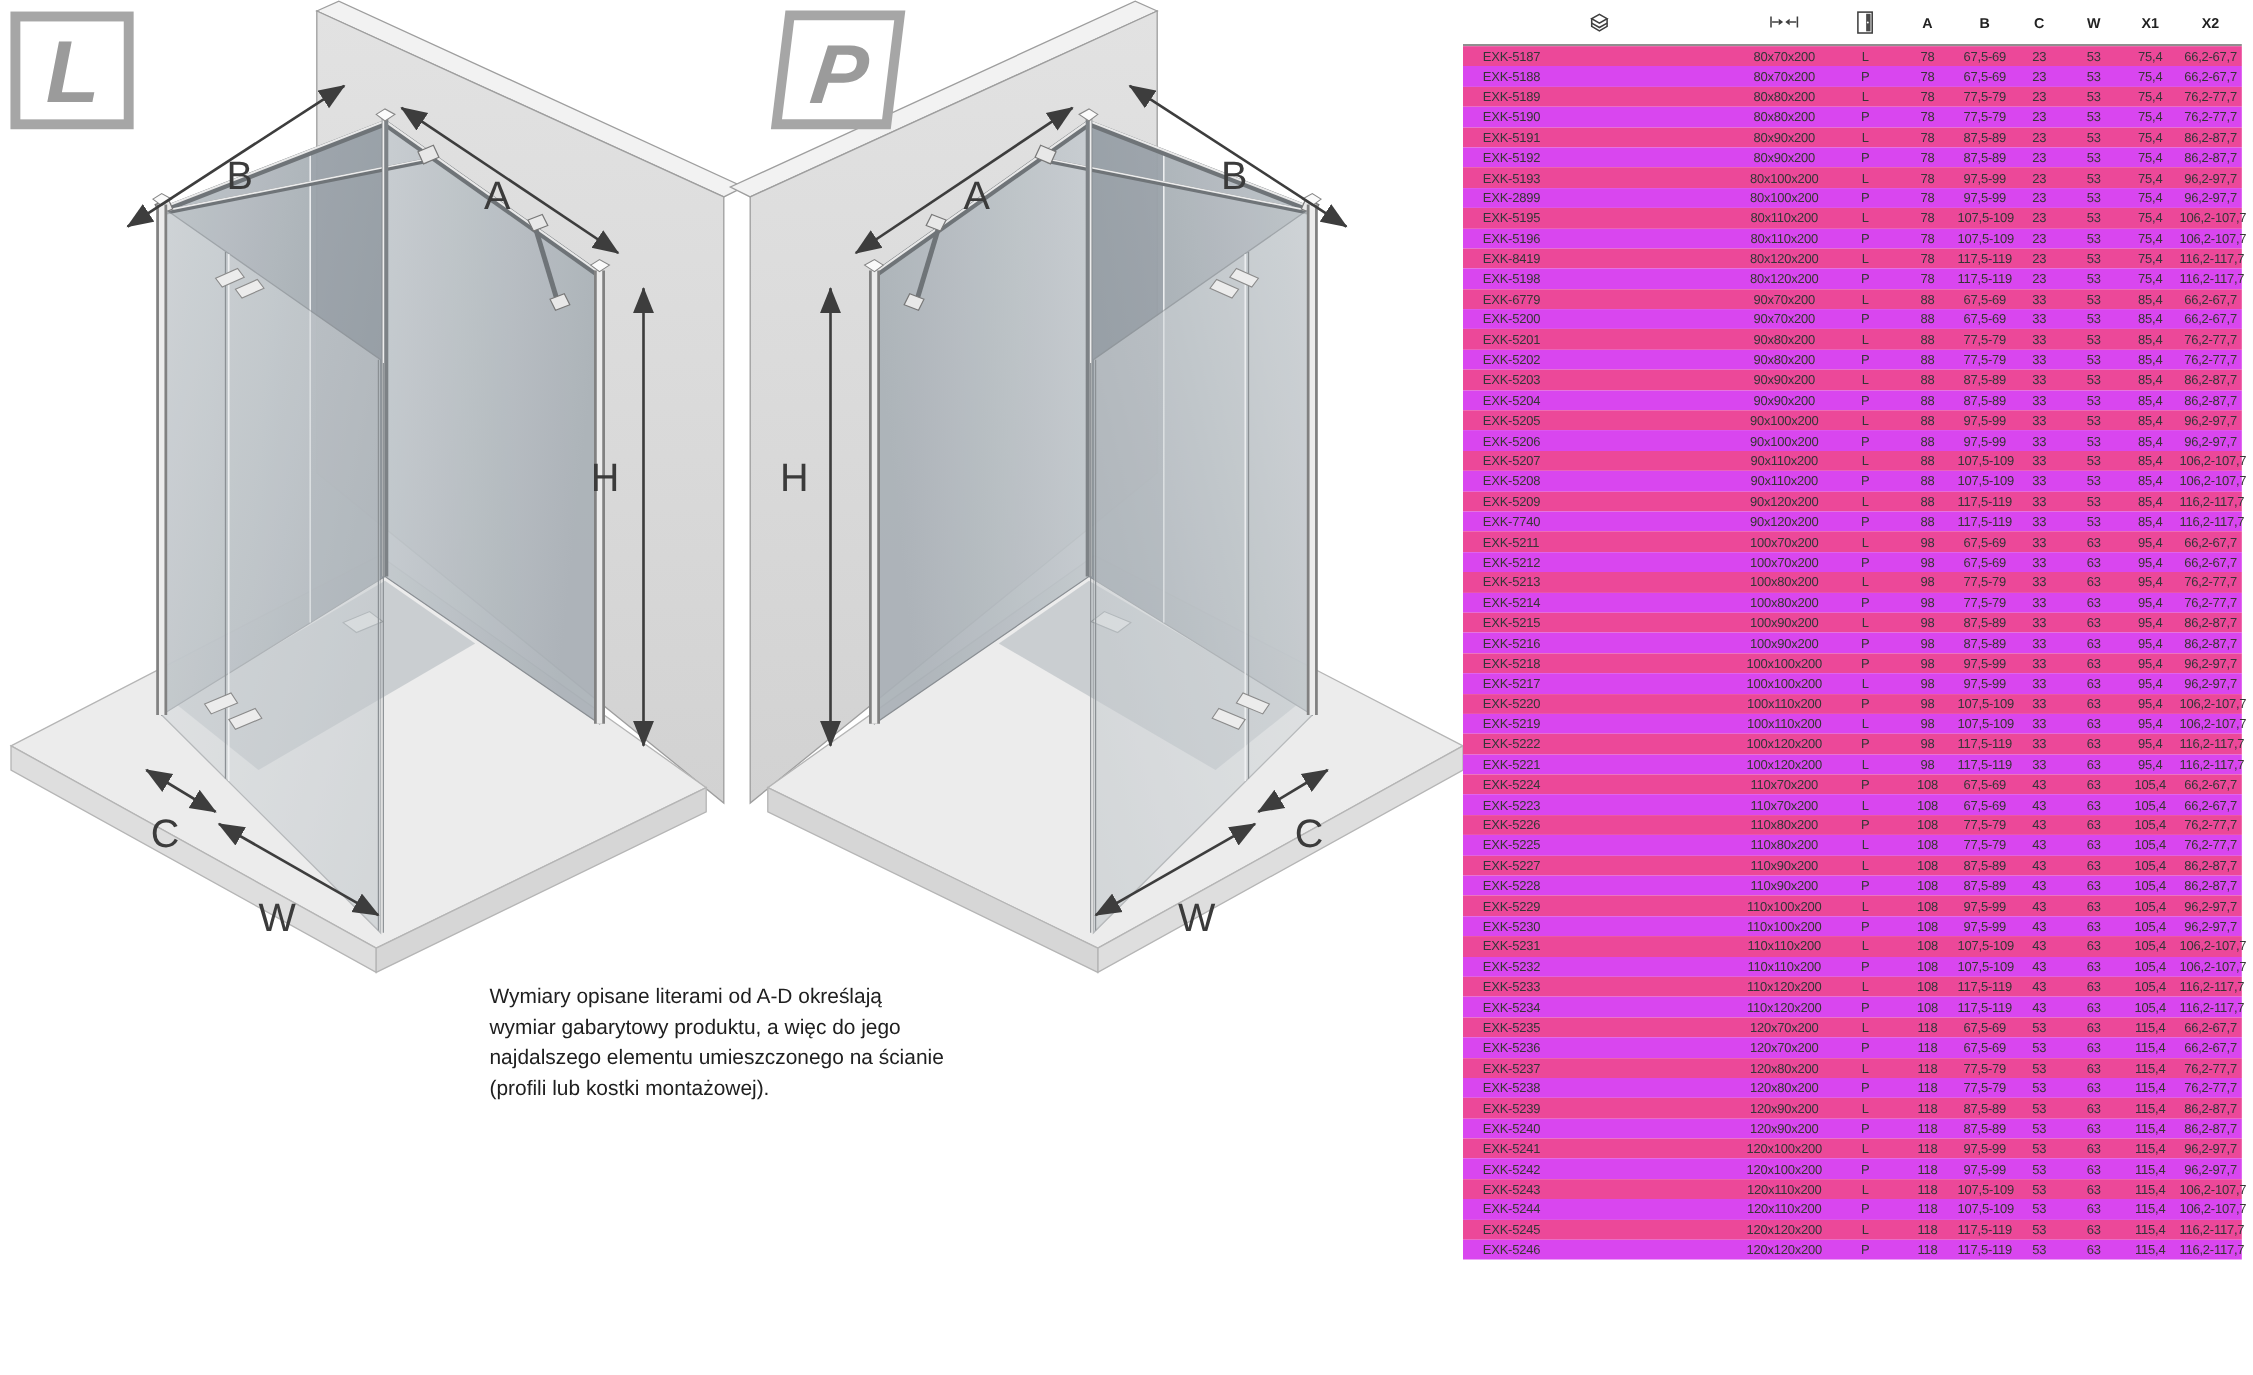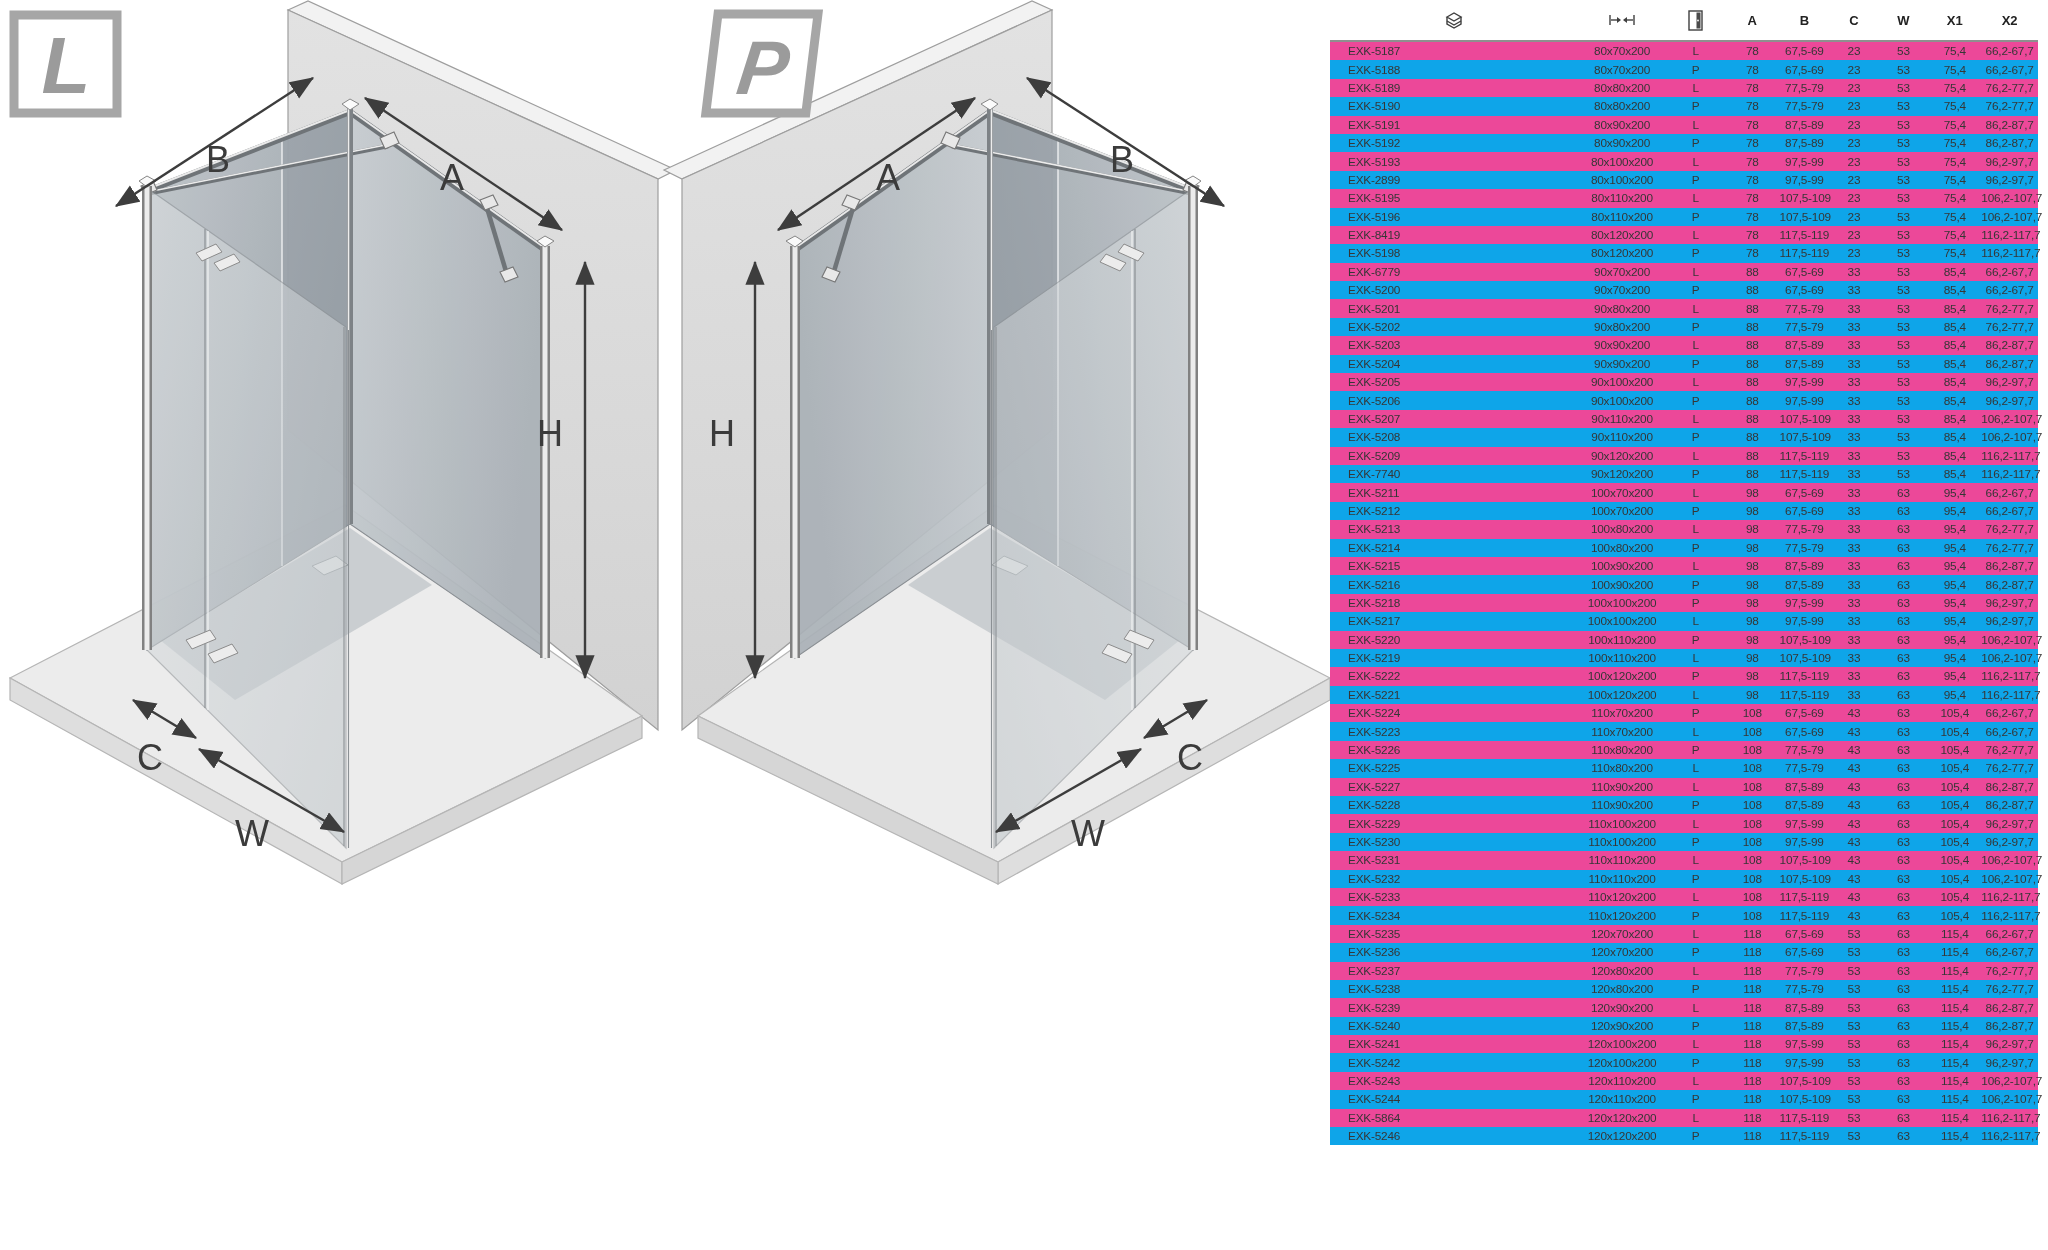--- a/index.html
+++ b/index.html
@@ -17,21 +17,21 @@
   
   .size-table{position:absolute;left:1330px;top:0;width:708px;color:#333;}
   .thead{display:grid;height:40px;align-items:center;
          grid-template-columns:35% 12.5% 8.3% 7.7% 7% 7% 7% 7.5% 8%;
          border-bottom:2px solid #8f8f8f;}
   .th{display:flex;justify-content:center;align-items:center;
       font-size:13px;font-weight:bold;color:#222;}
   .tbody{display:grid;grid-auto-rows:18.4px;}
   .trow{display:grid;grid-template-columns:35% 12.5% 8.3% 7.7% 7% 7% 7% 7.5% 8%;
         align-items:center;font-size:11.8px;letter-spacing:-0.2px;color:#363636;}
-  .trow.even{background:#0ea5e9;}
+  .trow.even{background:#d946ef;}
   .trow.odd{background:#ec4899;}
   .td{text-align:center;white-space:nowrap;}
   .td.c0{text-align:left;padding-left:18px;}
   .hicon{display:block;}
 </style>
 </head>
 <body>
 
 <svg id="diagram-svg" width="1360" height="900" viewBox="0 0 1360 900">
   <defs>
@@ -146,20 +146,24 @@
       <text x="888" y="190">A</text>
       <text x="1122" y="172">B</text>
       <text x="722" y="446">H</text>
       <text x="1190" y="770">C</text>
       <text x="1088" y="846">W</text>
     </g>
   </g>
 </svg>
 
 <div class="notes">
+  <p>Wymiary opisane literami od A-D określają
+wymiar gabarytowy produktu, a więc do jego
+najdalszego elementu umieszczonego na ścianie
+(profili lub kostki montażowej).</p>
 </div>
 
 <div class="size-table">
   <div class="thead">
     <div class="th">
       <svg class="hicon" width="24" height="24" viewBox="0 0 24 24" fill="none" stroke="#3f3f3f" stroke-width="1.4">
         <path d="M5,9 L12,5 L19,9 L12,13 Z"></path>
         <path d="M5,13 L12,17 L19,13"></path>
         <path d="M5,9 L5,16 L12,20 L19,16 L19,9"></path>
       </svg>
@@ -821,21 +825,21 @@
         <div class="td c1">120x110x200</div>
         <div class="td c2">P</div>
         <div class="td c3">118</div>
         <div class="td c4">107,5-109</div>
         <div class="td c5">53</div>
         <div class="td c6">63</div>
         <div class="td c7">115,4</div>
         <div class="td c8">106,2-107,7</div>
       </div>
       <div class="trow odd">
-        <div class="td c0">EXK-5864</div>
+        <div class="td c0">EXK-5245</div>
         <div class="td c1">120x120x200</div>
         <div class="td c2">L</div>
         <div class="td c3">118</div>
         <div class="td c4">117,5-119</div>
         <div class="td c5">53</div>
         <div class="td c6">63</div>
         <div class="td c7">115,4</div>
         <div class="td c8">116,2-117,7</div>
       </div>
       <div class="trow even">

